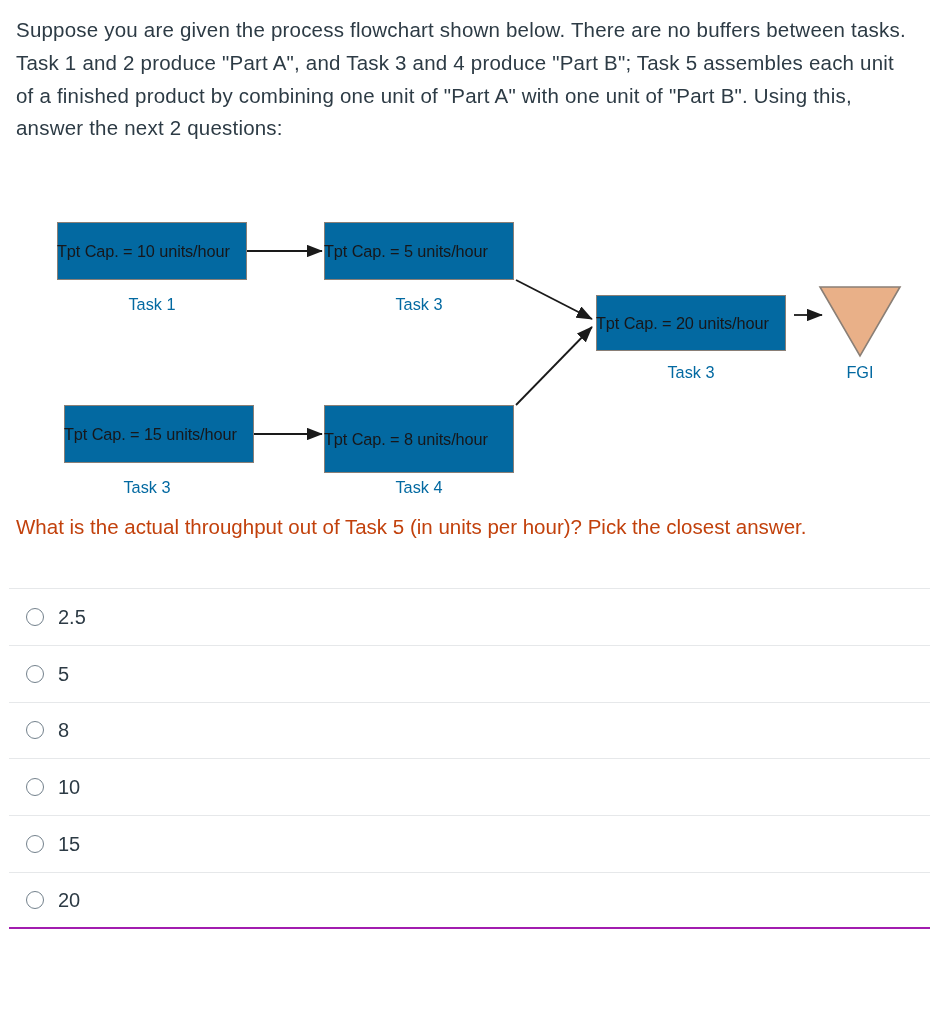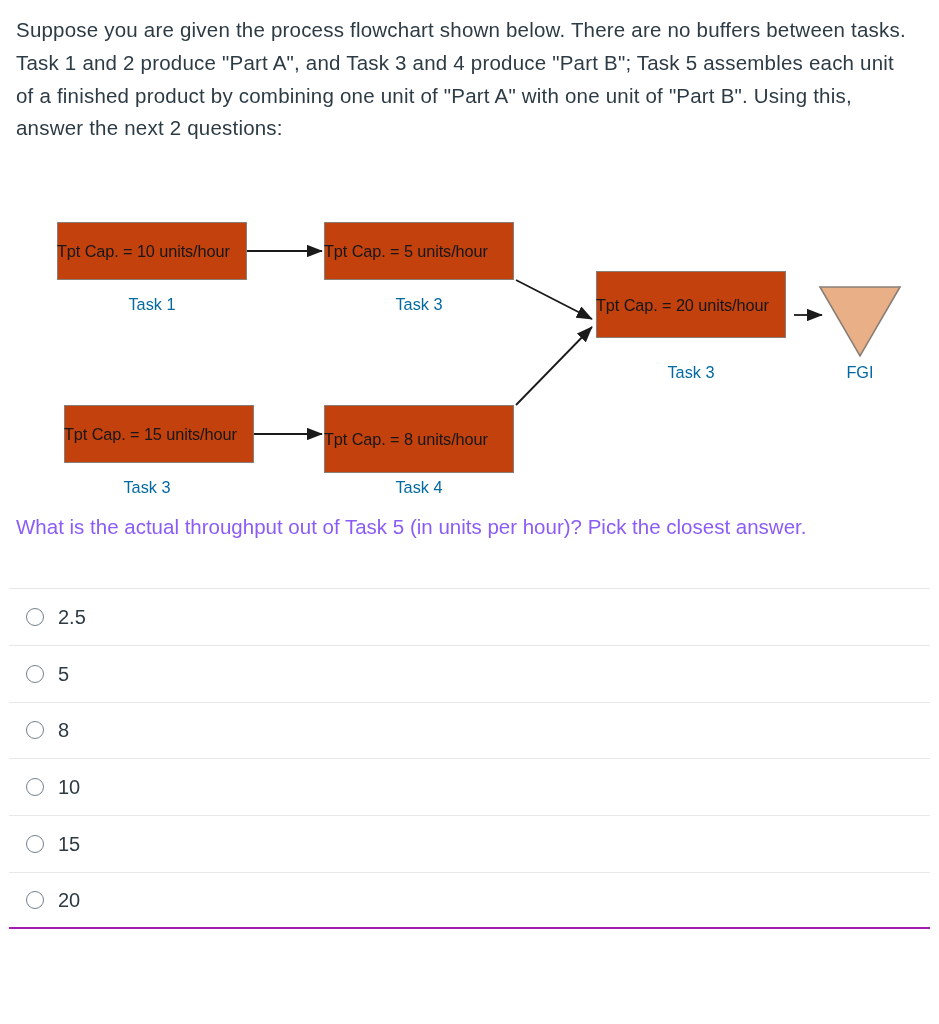--- a/index.html
+++ b/index.html
@@ -33,21 +33,21 @@
     height: 340px;
     margin-top: 22px;
   }
   .flow-svg {
     position: absolute;
     left: 0;
     top: 0;
   }
   .node-box {
     position: absolute;
-    background: #c2410c;
+    background: #0369a1;
     border: 1.6px solid #8a7f76;
     display: flex;
     align-items: center;
     overflow: visible;
     white-space: nowrap;
   }
   .node-box .node-text {
     font-size: 16.3px;
     color: #17171a;
     font-family: "Liberation Sans", sans-serif;
@@ -68,21 +68,21 @@
     position: absolute;
     width: 0;
     height: 0;
   }
 
   
   .question2 {
     padding: 0 26px 0 16px;
     font-size: 20.5px;
     line-height: 1.60;
-    color: #8b5cf6;
+    color: #c2410c;
     margin-top: 4px;
   }
 
   
   .options {
     margin-top: 44px;
     width: 921px;
     margin-left: 9px;
   }
   .option-row {
@@ -149,21 +149,21 @@
   <div class="node-box" style="left:64px; top:238px; width:190px; height:58px;">
     <span class="node-text">Tpt Cap. = 15 units/hour</span>
   </div>
   <div class="node-caption" style="left:52px; top:311px; width:190px;">Task 3</div>
 
   <div class="node-box" style="left:324px; top:238px; width:190px; height:68px;">
     <span class="node-text">Tpt Cap. = 8 units/hour</span>
   </div>
   <div class="node-caption" style="left:324px; top:311px; width:190px;">Task 4</div>
 
-  <div class="node-box" style="left:596px; top:104px; width:190px; height:67px;">
+  <div class="node-box" style="left:596px; top:128px; width:190px; height:56px;">
     <span class="node-text">Tpt Cap. = 20 units/hour</span>
   </div>
   <div class="node-caption" style="left:596px; top:196px; width:190px;">Task 3</div>
 
   <div class="tri-fgi" style="left:820px; top:120px; border-left:40px solid transparent; border-right:40px solid transparent; border-top:69px solid #E9B088;"></div>
   <svg style="position:absolute; left:818px; top:118px;" width="84" height="73">
     <polygon points="2,2 82,2 42,71" fill="none" stroke="#8a7f76" stroke-width="1.6"></polygon>
   </svg>
   <div class="node-caption" style="left:820px; top:196px; width:80px;">FGI</div>
 

